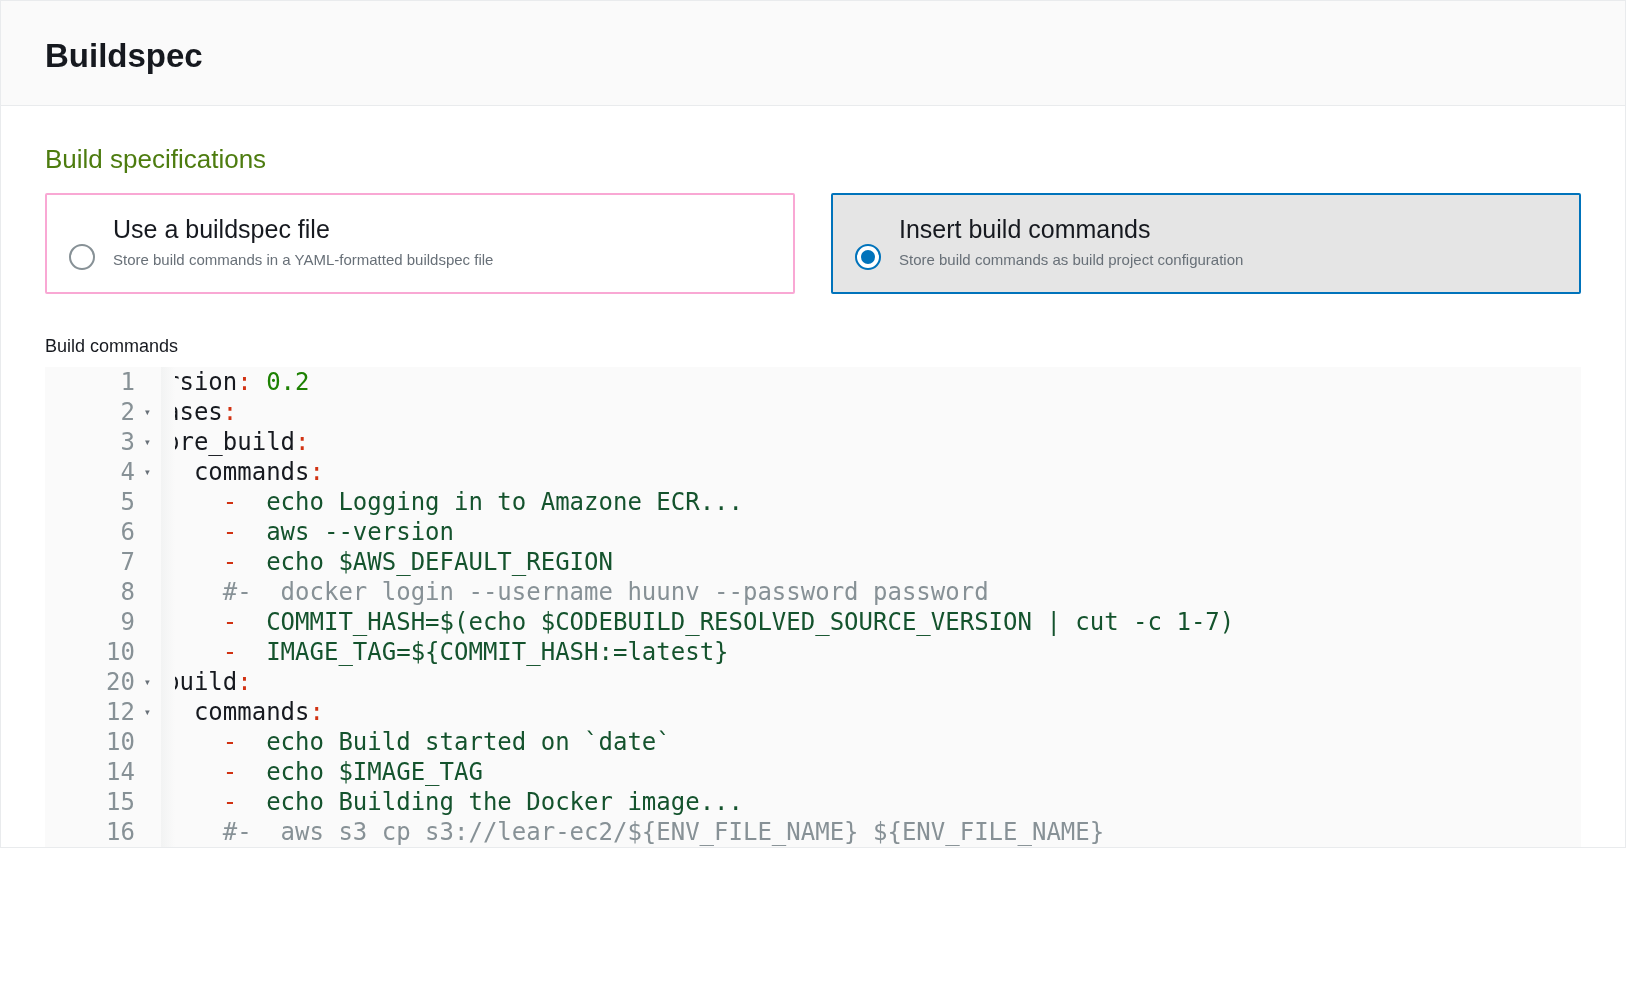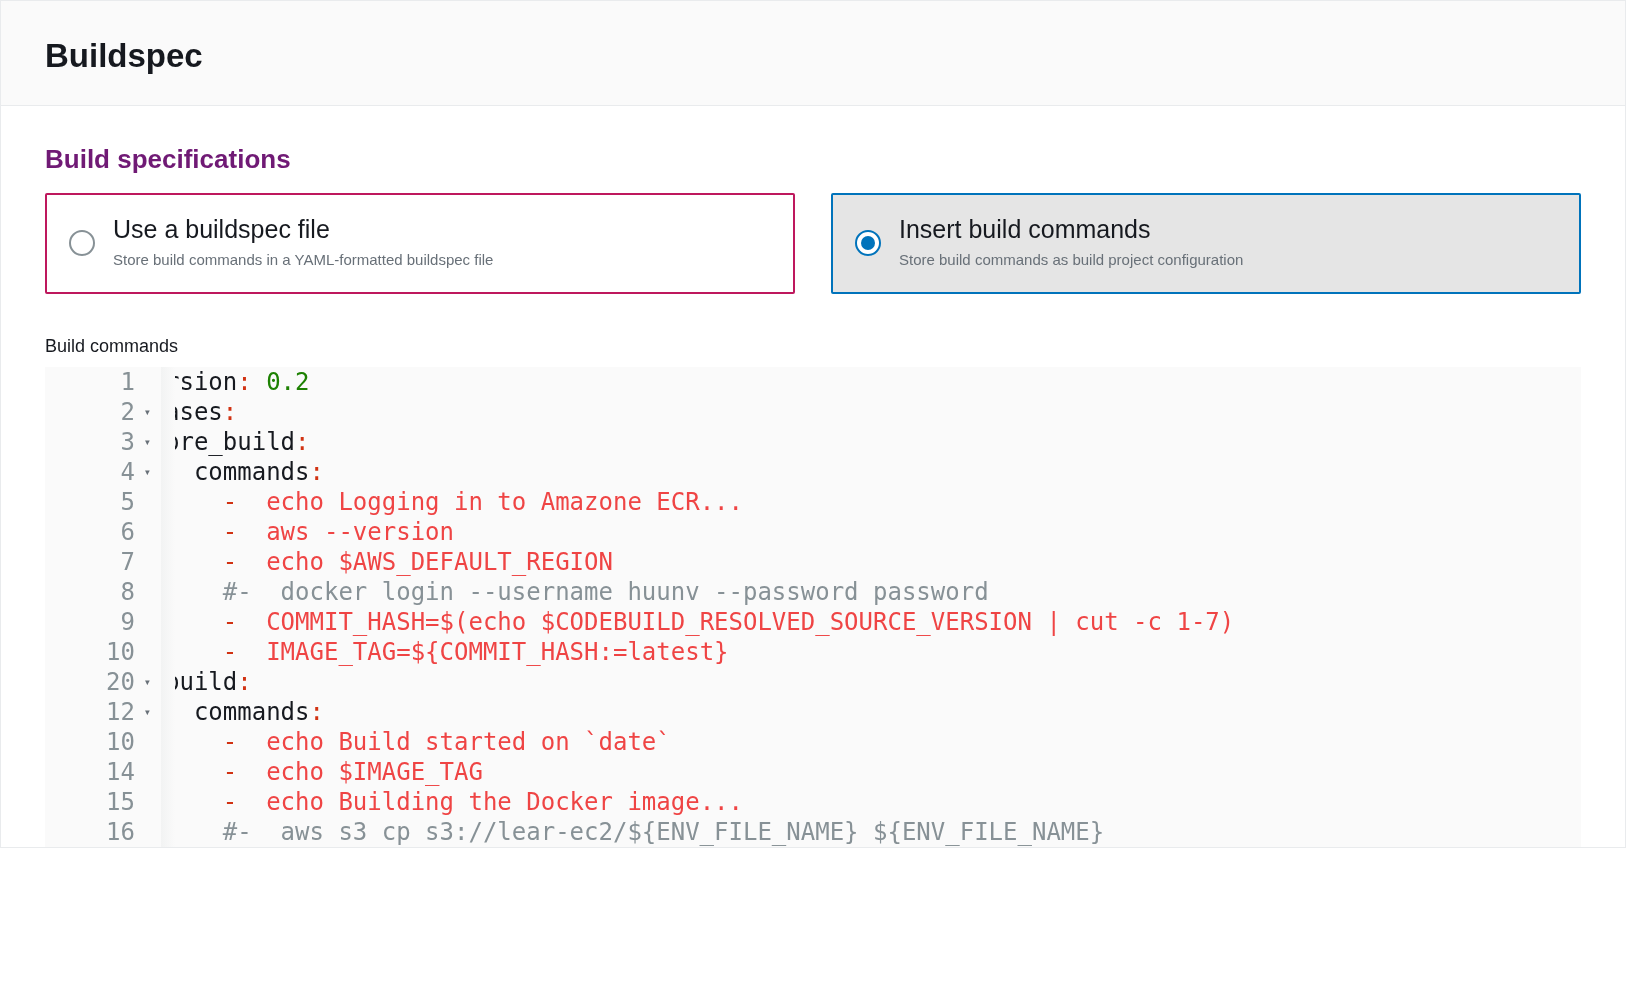--- a/index.html
+++ b/index.html
@@ -22,36 +22,36 @@
   .panel-header h1 {
     font-size: 33px;
     font-weight: 700;
     color: #16191f;
   }
   .panel-body {
     padding: 38px 44px 0 44px;
   }
   .section-label {
     font-size: 26px;
-    font-weight: 700;
-    color: #701a75;
+    font-weight: 400;
+    color: #4d7c0f;
     margin-bottom: 18px;
   }
   .radio-row {
     display: flex;
     gap: 36px;
     margin-bottom: 42px;
   }
   .radio-card {
     flex: 1;
-    border: 2px solid #be185d;
+    border: 2px solid #f9a8d4;
     border-radius: 2px;
     padding: 18px 22px 22px 22px;
     display: flex;
-    align-items: center;
+    align-items: flex-end;
     gap: 18px;
     cursor: pointer;
     background: #ffffff;
   }
   .radio-card.selected {
     border-color: #0073bb;
     background: #e5e5e5;
   }
   .radio-circle {
     width: 26px;
@@ -128,21 +128,21 @@
   .code {
     flex: 1;
     white-space: pre;
     padding-left: 4px;
   }
   .code-line { height: 30px; display: flex; align-items: center; }
   .tok-key { color: #16191f; }
   .tok-colon { color: #d13212; }
   .tok-num { color: #1d8102; }
   .tok-dash { color: #d13212; }
-  .tok-str { color: #ef4444; }
+  .tok-str { color: #14532d; }
   .tok-comment { color: #879196; }
   .code-gutter-border {
     position: absolute;
     left: 116px;
     top: 0;
     bottom: 0;
     width: 14px;
     background: linear-gradient(to right, #f2f3f3, #fafafa);
   }
 </style>

